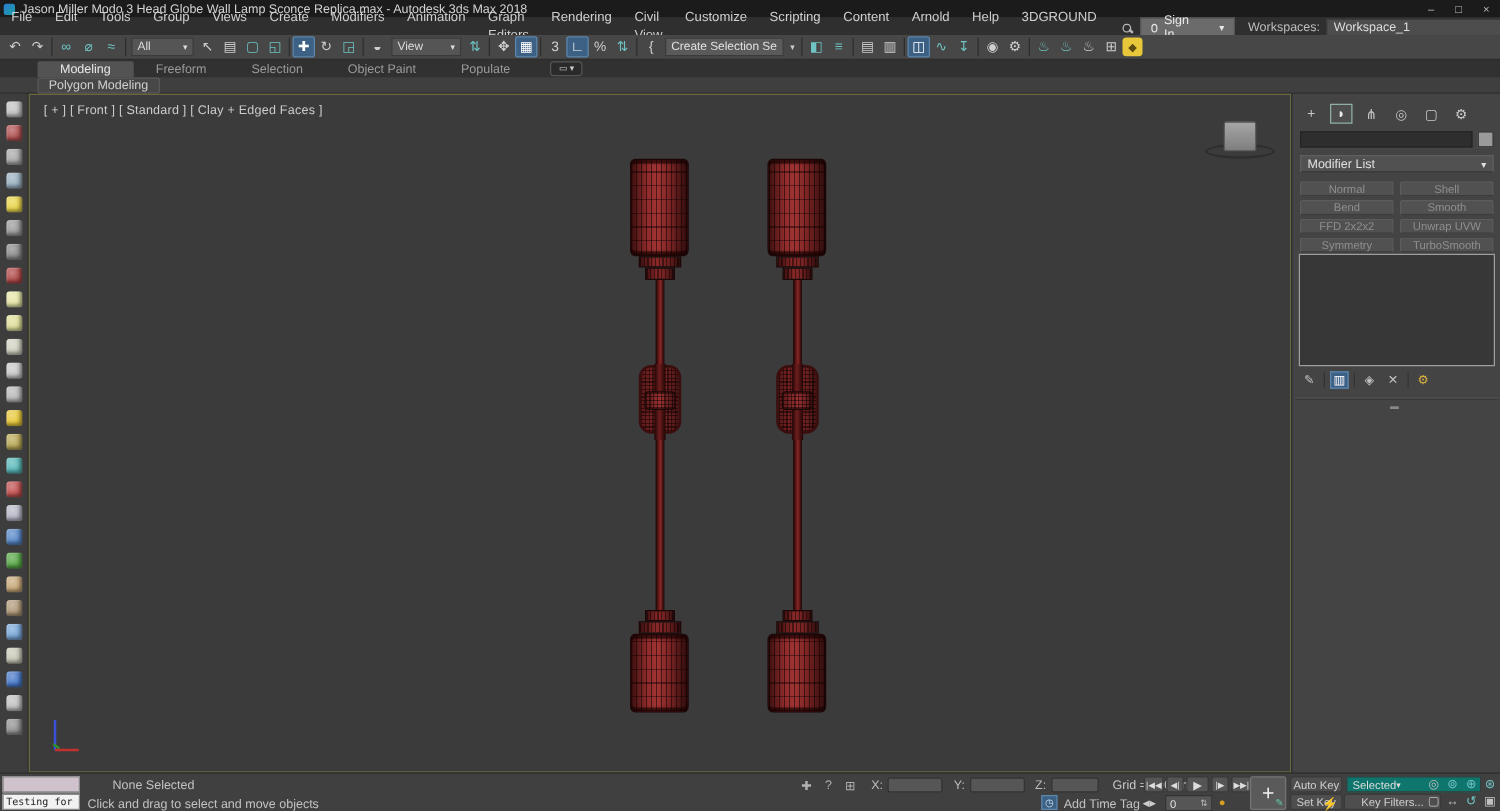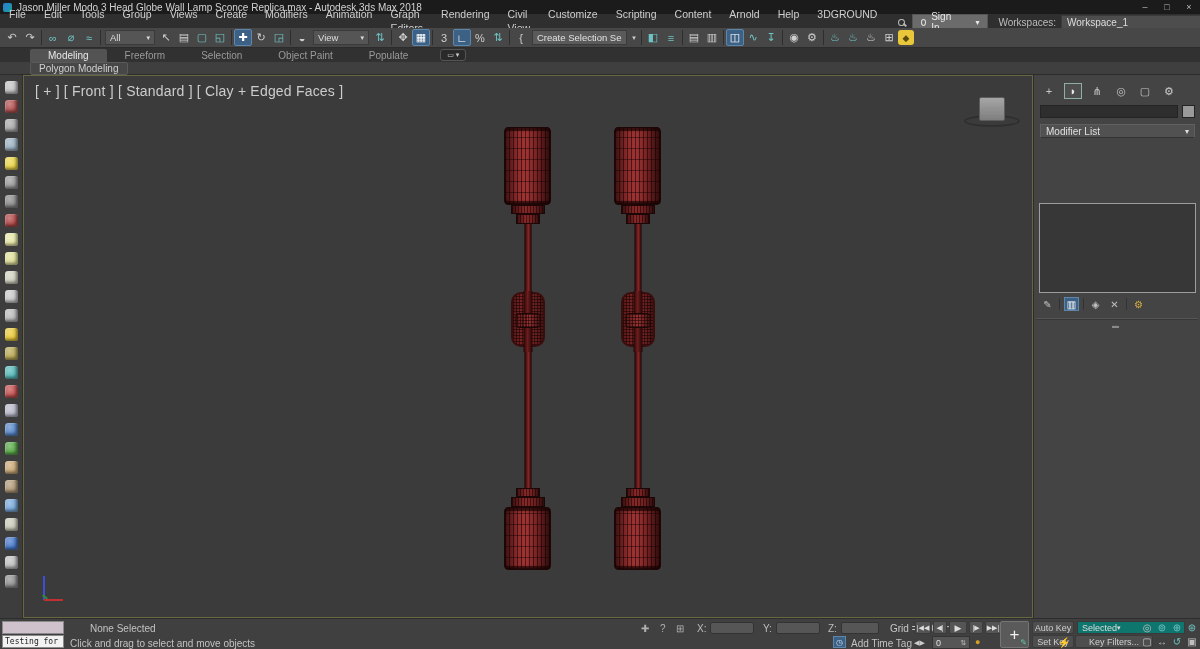--- a/index.html
+++ b/index.html
@@ -59,21 +59,21 @@
 
   
   #left-toolbar { position:absolute; left:0; top:75px; width:23px; height:543px; background:#3d3d3d;
     border-right:1px solid #2e2e2e; display:flex; flex-direction:column; align-items:center; padding-top:3px; }
   .lt-item { width:19px; height:19px; display:flex; align-items:center; justify-content:center; border-radius:2px; }
   .lt-glyph { width:13px; height:13px; border-radius:3px; box-shadow:inset -2px -2px 3px rgba(0,0,0,.45), inset 1px 1px 1px rgba(255,255,255,.25); }
 
   
   #viewport { position:absolute; left:23px; top:75px; width:1010px; height:543px; background:#3b3b3b;
     outline:1px solid #68673f; outline-offset:-1px; overflow:hidden; }
-  #vp-label { position:absolute; left:12px; top:8px; font-size:14px; color:#cccccc; letter-spacing:.2px; }
+  #vp-label { position:absolute; left:12px; top:8px; font-size:10px; color:#cccccc; letter-spacing:.2px; }
   #vp-stats { position:absolute; left:13px; top:26px; font-size:9px; color:#d2d24e; line-height:10px; }
   #vp-stats .row { white-space:pre; }
   #vp-stats .lab { display:inline-block; width:38px; }
   #vp-stats .gap { height:10px; }
   
   #viewcube { position:absolute; left:941px; top:18px; width:58px; height:40px; }
   #vc-ring { position:absolute; left:0; top:22px; width:56px; height:12px; border:2px solid #2d2d2d;
     border-radius:50%; opacity:.85; }
   #vc-cube { position:absolute; left:15px; top:4px; width:26px; height:24px;
     background:linear-gradient(#a6a6a6,#7e7e7e); border:1px solid #5d5d5d; border-radius:2px; }
@@ -472,20 +472,31 @@
     <span class="cp-tab">⚙</span>
   </div>
   <div id="cp-name-row">
     <div id="object-name-field"></div>
     <div id="object-color-swatch"></div>
   </div>
   <div id="modifier-list">
     <span>Modifier List</span>
     <span style="font-size:8px;">▾</span>
   </div>
+  <div id="mod-btn-grid">
+
+  <button class="mod-btn">Normal</button>
+      <button class="mod-btn">Shell</button>
+      <button class="mod-btn">Bend</button>
+      <button class="mod-btn">Smooth</button>
+      <button class="mod-btn">FFD 2x2x2</button>
+      <button class="mod-btn">Unwrap UVW</button>
+      <button class="mod-btn">Symmetry</button>
+      <button class="mod-btn">TurboSmooth</button>
+    </div>
   <div id="stack-box"></div>
   <div id="stack-tools">
     <span class="stk-icon">✎</span>
     <span class="stk-sep"></span>
     <span class="stk-icon active">▥</span>
     <span class="stk-sep"></span>
     <span class="stk-icon">◈</span>
     <span class="stk-icon">✕</span>
     <span class="stk-sep"></span>
     <span class="stk-icon" style="color:#d8b040;">⚙</span>

